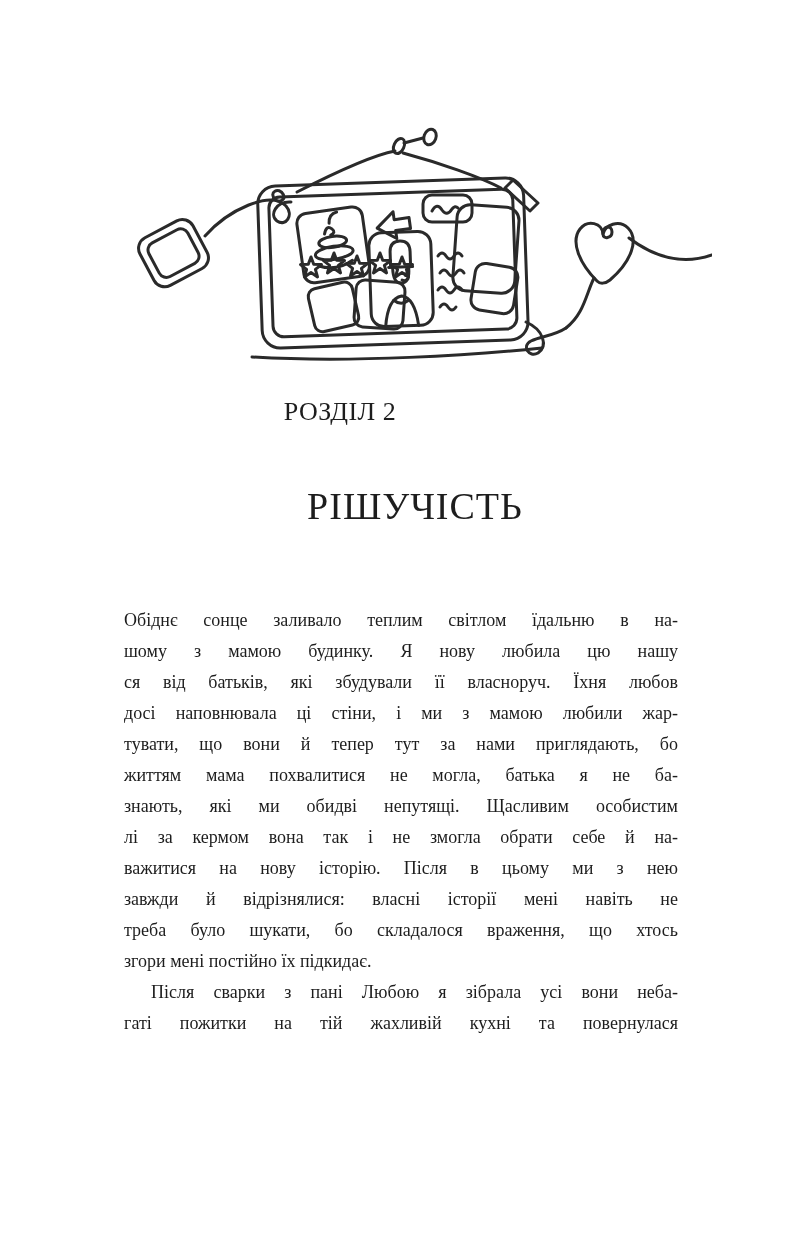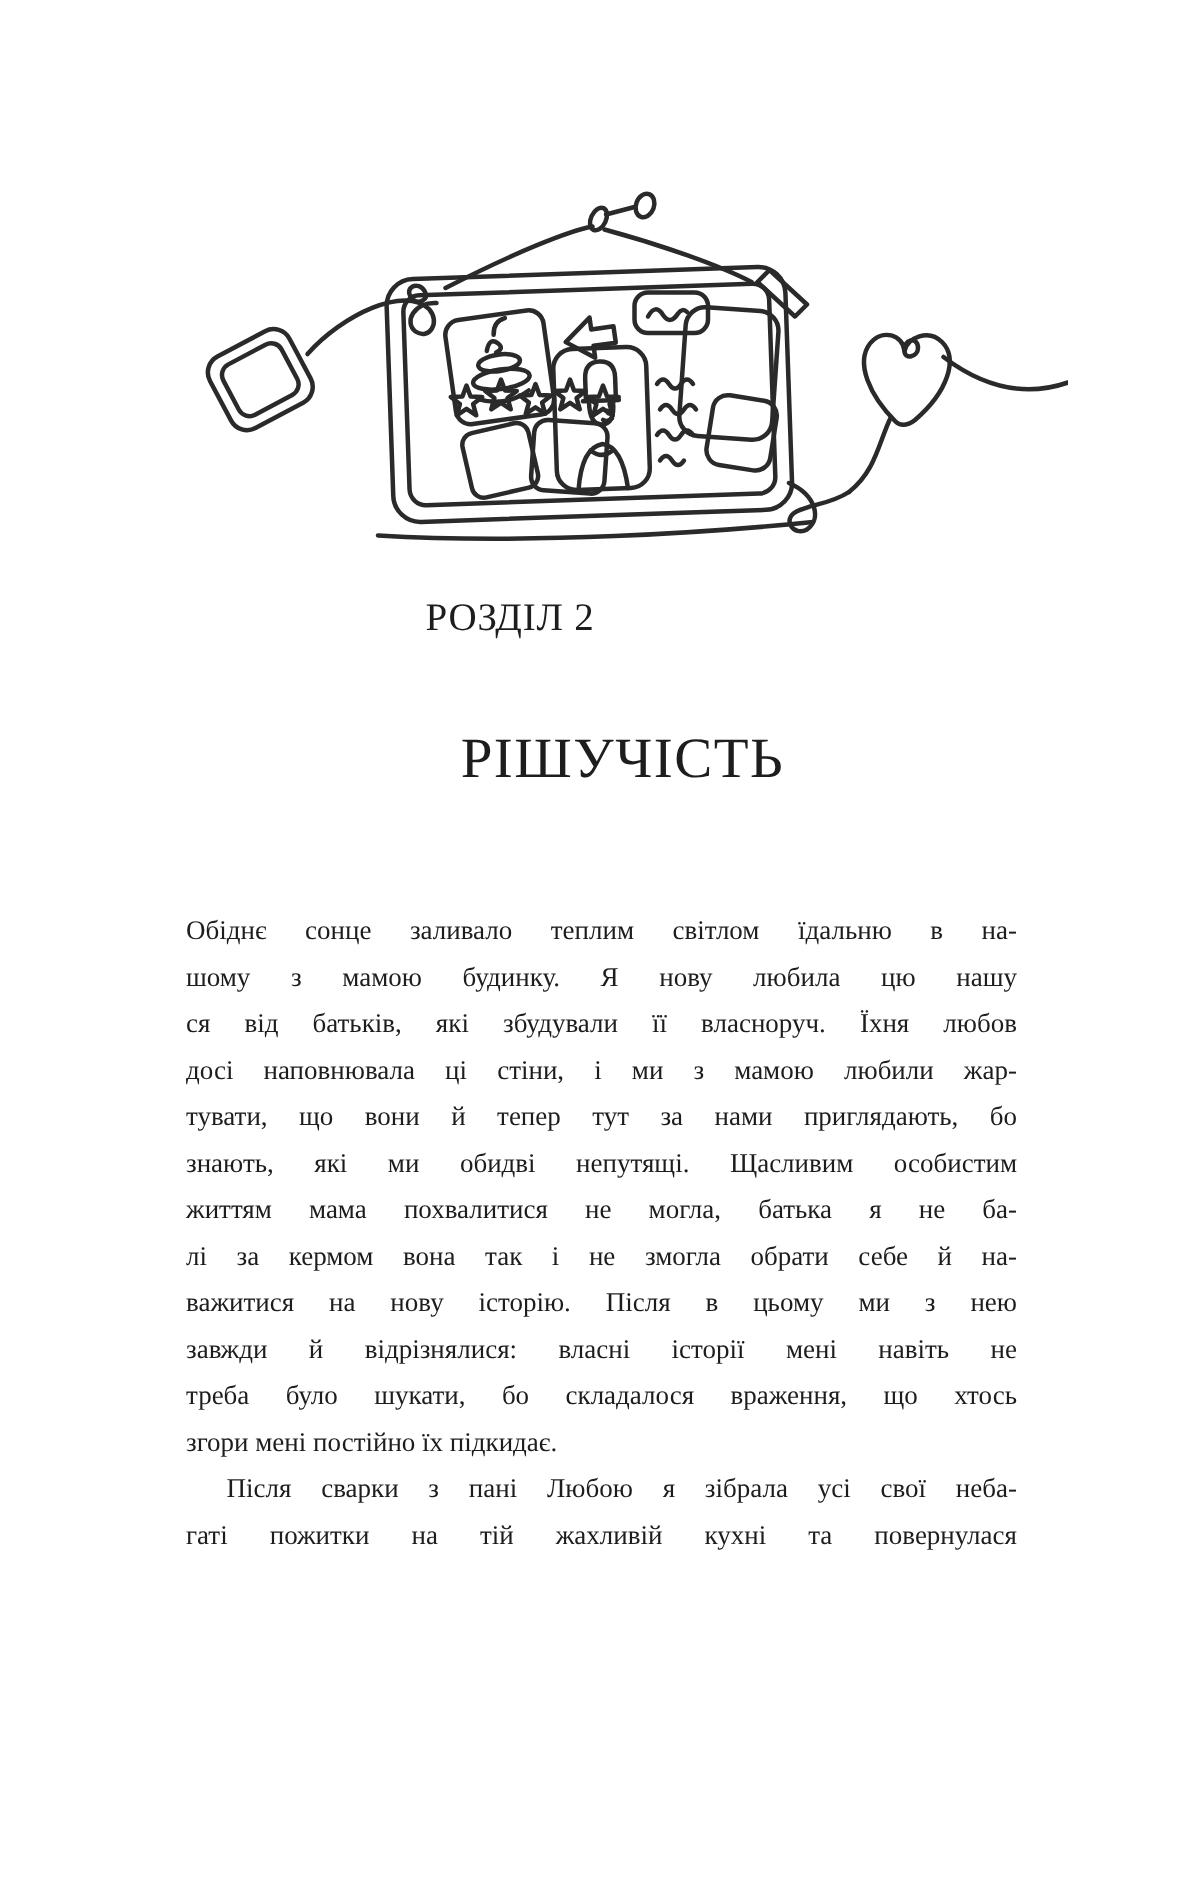--- a/index.html
+++ b/index.html
@@ -173,27 +173,27 @@
   <h2 class="chapter-label">РОЗДІЛ 2</h2>
   <h1 class="chapter-title">РІШУЧІСТЬ</h1>
 
   <section class="body-text">
       <div class="paragraph">
         <div class="line">Обіднє сонце заливало теплим світлом їдальню в на-</div>
         <div class="line">шому з мамою будинку. Я нову любила цю нашу</div>
         <div class="line">ся від батьків, які збудували її власноруч. Їхня любов</div>
         <div class="line">досі наповнювала ці стіни, і ми з мамою любили жар-</div>
         <div class="line">тувати, що вони й тепер тут за нами приглядають, бо</div>
+        <div class="line">життям мама похвалитися не могла, батька я не ба-</div>
         <div class="line">знають, які ми обидві непутящі. Щасливим особистим</div>
-        <div class="line">життям мама похвалитися не могла, батька я не ба-</div>
         <div class="line">лі за кермом вона так і не змогла обрати себе й на-</div>
         <div class="line">важитися на нову історію. Після в цьому ми з нею</div>
         <div class="line">завжди й відрізнялися: власні історії мені навіть не</div>
         <div class="line">треба було шукати, бо складалося враження, що хтось</div>
         <div class="line line-end">згори мені постійно їх підкидає.</div>
       </div>
       <div class="paragraph">
-        <div class="line indent">Після сварки з пані Любою я зібрала усі свої неба-</div>
+        <div class="line indent">Після сварки з пані Любою я зібрала усі вони неба-</div>
         <div class="line">гаті пожитки на тій жахливій кухні та повернулася</div>
       </div>
     </section>
 
 </main>
 
 </body></html>

